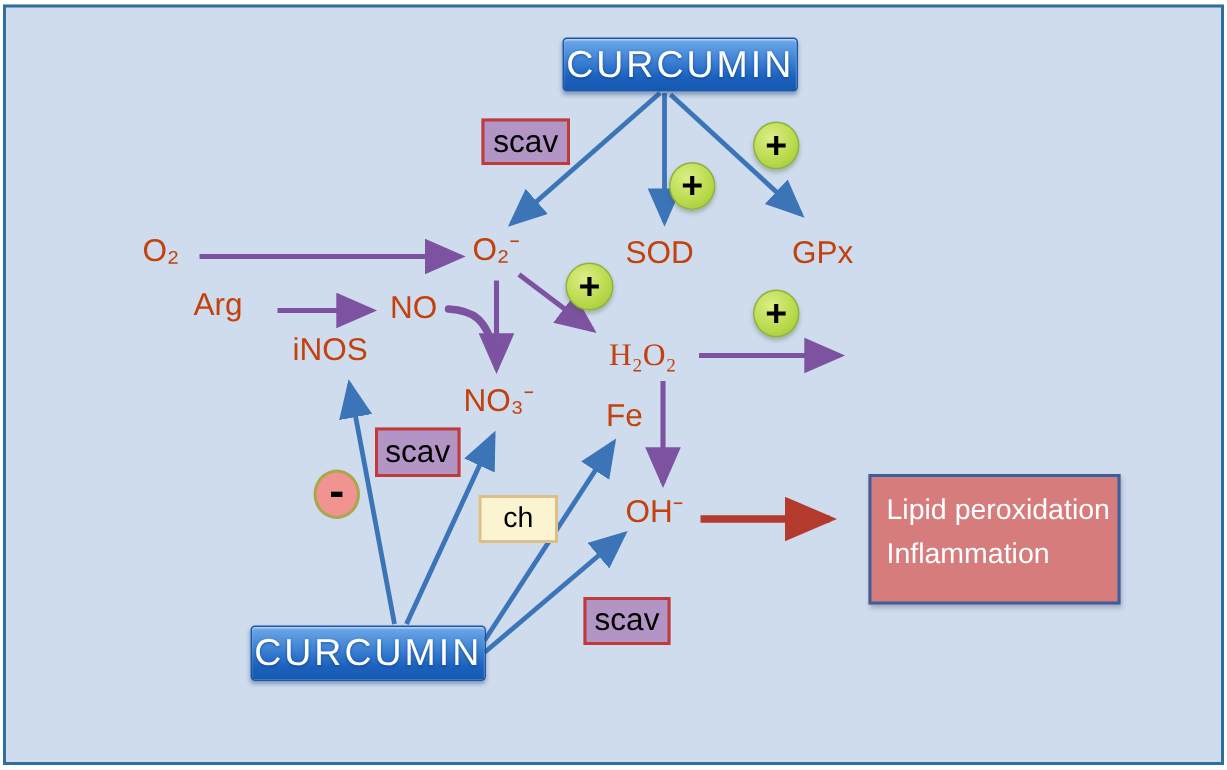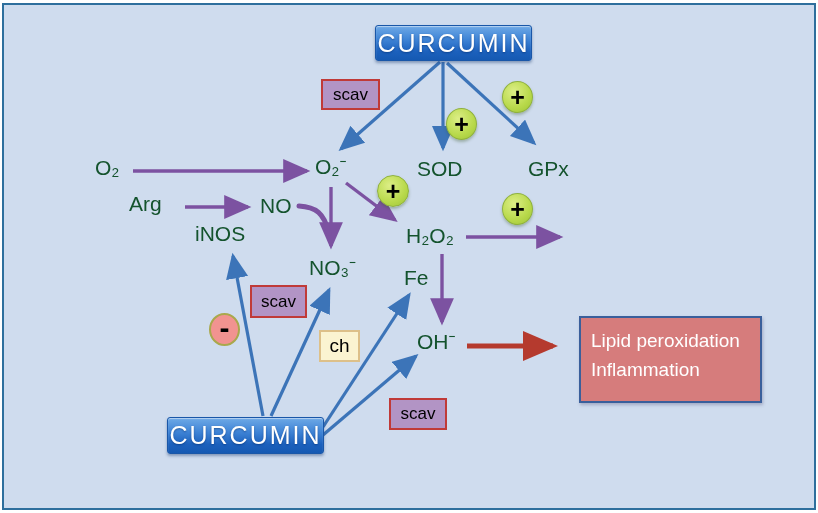--- a/index.html
+++ b/index.html
@@ -6,32 +6,32 @@
   #stage{
     position:relative;width:818px;height:513px;background:#ffffff;
     font-family:"Liberation Sans",sans-serif;overflow:hidden;
   }
   #frame{
     position:absolute;left:2px;top:3px;right:2px;bottom:3px;
     border:2px solid #2e6f9d;background:#cfdcee;
   }
   svg.arrows{position:absolute;left:0;top:0;width:818px;height:513px;}
   .lbl{
-    position:absolute;color:#14532d;font-size:21px;line-height:24px;white-space:nowrap;
+    position:absolute;color:#c2410c;font-size:21px;line-height:24px;white-space:nowrap;
   }
   .curcumin{
     position:absolute;color:#fff;text-align:center;font-size:25px;letter-spacing:2px;
     background:linear-gradient(180deg,#6ea9e6 0%,#3f84d6 40%,#1c61bd 75%,#1559b2 100%);
     border:1px solid #1a57a8;border-radius:3px;
     box-shadow:0 2px 3px rgba(40,70,120,0.45), inset 0 1px 1px rgba(255,255,255,0.5);
     text-shadow:0 1px 2px rgba(0,40,100,0.5);
   }
   .scav{
     position:absolute;background:#b294c5;border:2px solid #c03a38;color:#000;
-    font-size:17px;text-align:center;box-sizing:border-box;
+    font-size:21px;text-align:center;box-sizing:border-box;
   }
   .chbox{
     position:absolute;background:#fbf4d1;border:2px solid #ddc089;color:#000;
     font-size:19px;text-align:center;box-sizing:border-box;
   }
   .plus{
     position:absolute;border-radius:50%;
     background:radial-gradient(circle at 38% 32%,#dcee86,#b8d94a 60%,#9dc437 100%);
     border:1px solid #8fb13d;color:#000;font-weight:900;font-size:25px;
     text-align:center;box-sizing:border-box;
@@ -87,37 +87,37 @@
     <line x1="467" y1="346" x2="553" y2="346" stroke="#b53a2e" stroke-width="5" marker-end="url(#mr)"></line>
   </svg>
 
   <div class="curcumin" style="left:375px;top:25px;width:155px;height:34px;line-height:34px;">CURCUMIN</div>
   <div class="curcumin" style="left:167px;top:417px;width:155px;height:35px;line-height:35px;">CURCUMIN</div>
 
   <div class="scav" style="left:321px;top:79px;width:59px;height:31px;line-height:27px;">scav</div>
   <div class="scav" style="left:250px;top:285px;width:57px;height:33px;line-height:29px;">scav</div>
   <div class="scav" style="left:389px;top:398px;width:58px;height:32px;line-height:28px;">scav</div>
 
-  <div class="chbox" style="left:319px;top:330px;width:41px;height:32px;line-height:28px;">ch</div>
+  <div class="chbox" style="left:319px;top:330px;width:53px;height:32px;line-height:28px;">ch</div>
 
   <div class="plus" style="left:502px;top:81px;width:31px;height:32px;line-height:30px;">+</div>
   <div class="plus" style="left:446px;top:108px;width:31px;height:32px;line-height:30px;">+</div>
   <div class="plus" style="left:377px;top:175px;width:32px;height:32px;line-height:30px;">+</div>
   <div class="plus" style="left:502px;top:193px;width:31px;height:32px;line-height:30px;">+</div>
   <div class="minus" style="left:209px;top:313px;width:31px;height:33px;line-height:26px;">-</div>
 
   <div class="lbl" style="left:95px;top:156px;">O₂</div>
   <div class="lbl" style="left:315px;top:155px;">O₂⁻</div>
   <div class="lbl" style="left:129px;top:192px;">Arg</div>
   <div class="lbl" style="left:260px;top:194px;text-align:center;">NO</div>
   <div class="lbl" style="left:195px;top:222px;">iNOS</div>
   <div class="lbl" style="left:309px;top:256px;">NO₃⁻</div>
   <div class="lbl" style="left:417px;top:157px;">SOD</div>
   <div class="lbl" style="left:528px;top:157px;">GPx</div>
-  <div class="lbl" style="left:406px;top:224px;">H₂O₂</div>
+  <div class="lbl" style="left:406px;top:224px;font-family:Liberation Serif, serif;">H₂O₂</div>
   <div class="lbl" style="left:404px;top:266px;">Fe</div>
   <div class="lbl" style="left:417px;top:330px;">OH⁻</div>
 
-  <div class="lipid" style="left:579px;top:316px;width:183px;height:87px;">
+  <div class="lipid" style="left:579px;top:316px;width:168px;height:87px;">
     <div>Lipid peroxidation</div>
     <div>Inflammation</div>
   </div>
 </div>
 
 </body></html>

